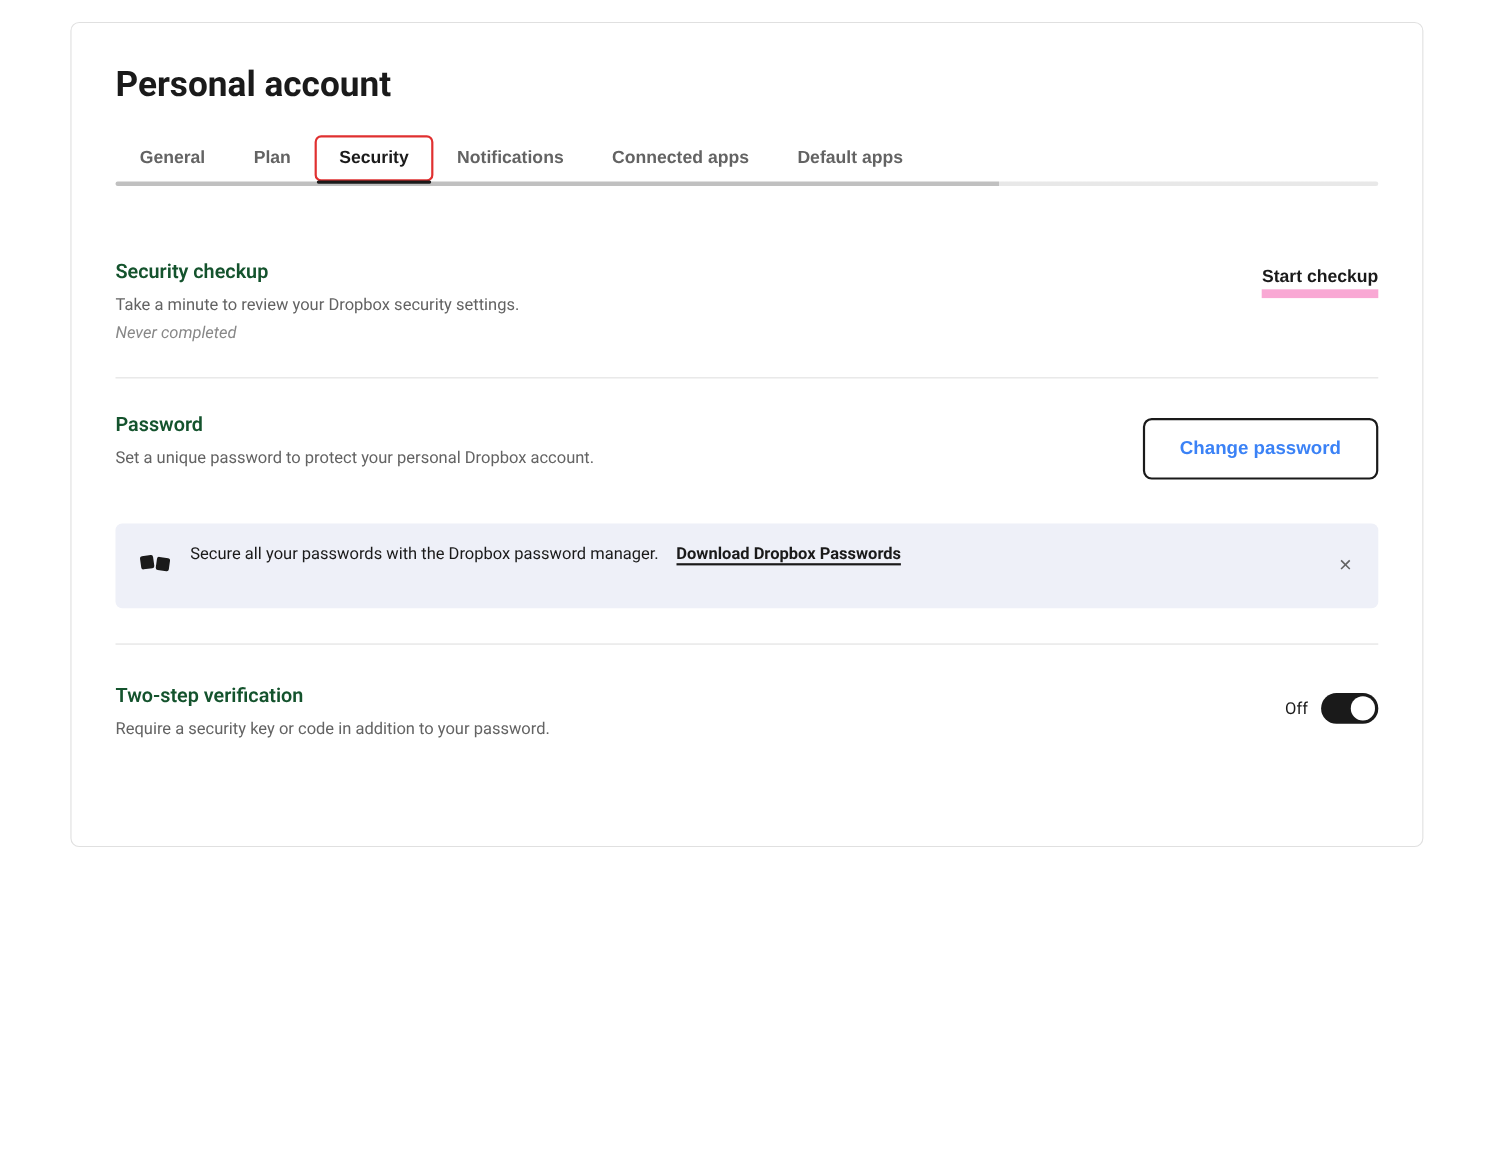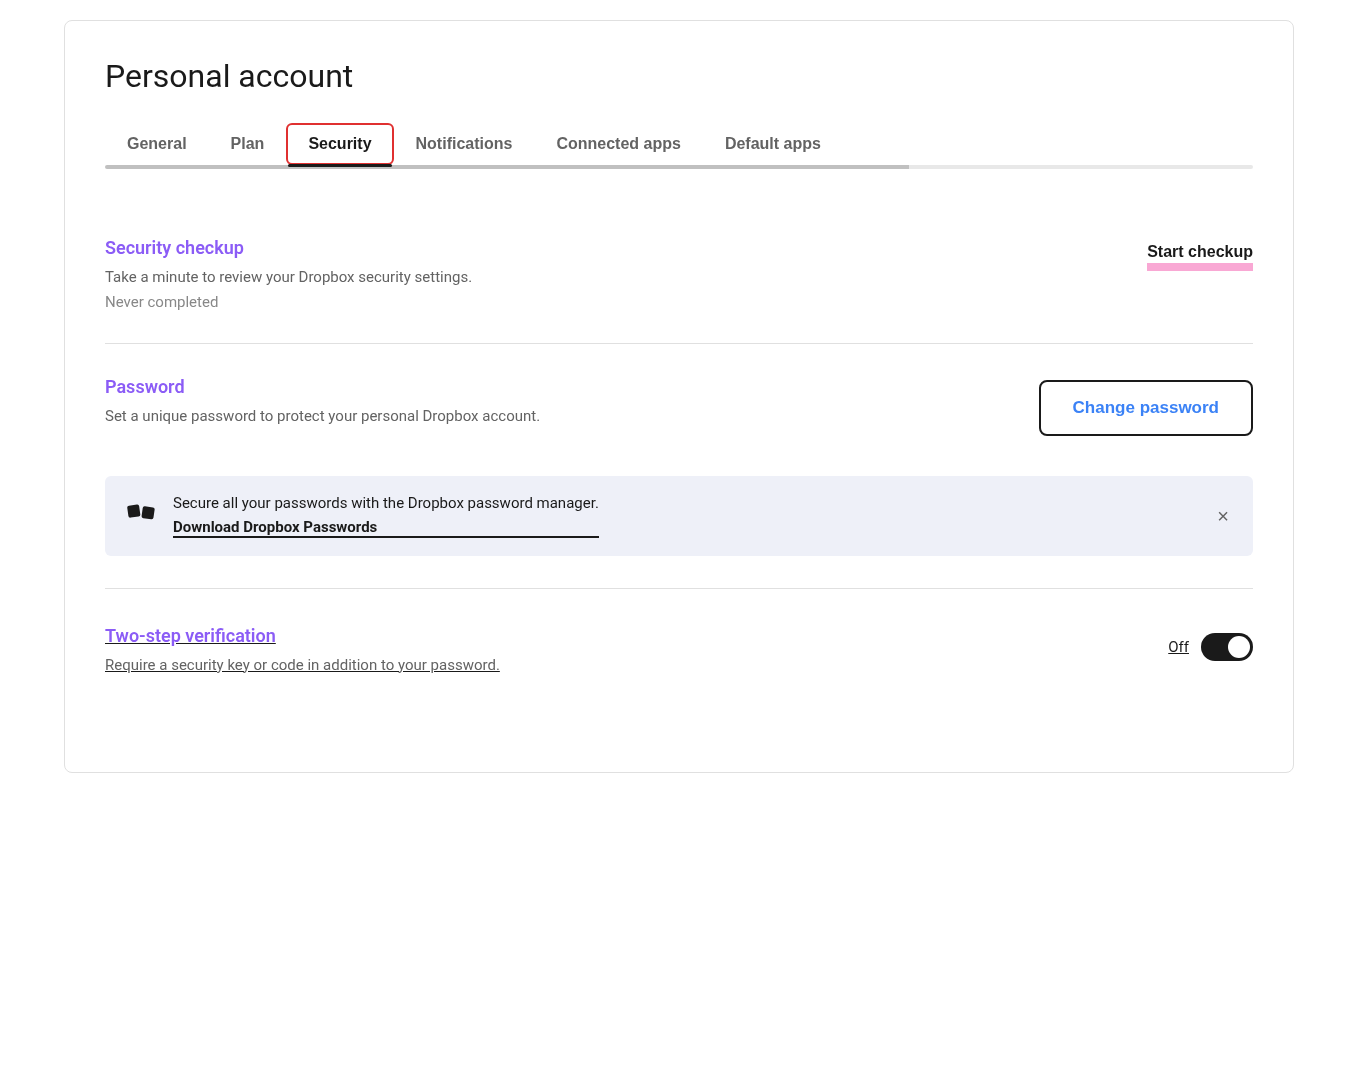--- a/index.html
+++ b/index.html
@@ -19,21 +19,21 @@
       width: 1230px;
       padding: 36px 40px 60px 40px;
       background: #fff;
       border: 1px solid #e0e0e0;
       border-radius: 8px;
       margin: 20px auto;
     }
 
     .page-title {
       font-size: 32px;
-      font-weight: 400;
+      font-weight: 700;
       color: #1a1a1a;
       margin-bottom: 28px;
     }
 
     
     .tabs-container {
       display: flex;
       border-bottom: none;
       gap: 0;
       margin-bottom: 0;
@@ -110,34 +110,35 @@
     }
 
     .section-left {
       flex: 1;
       max-width: 700px;
     }
 
     .section-title {
       font-size: 18px;
       font-weight: 600;
-      color: #8b5cf6;
+      color: #14532d;
       margin-bottom: 8px;
     }
 
     .section-desc {
       font-size: 15px;
       color: #636363;
       line-height: 1.5;
       margin-bottom: 4px;
     }
 
     .section-status {
       font-size: 15px;
       color: #888;
+      font-style: italic;
       margin-top: 4px;
     }
 
     .section-right {
       display: flex;
       align-items: center;
       padding-top: 4px;
     }
 
     
@@ -186,22 +187,22 @@
 
     .banner-icon {
       font-size: 26px;
       color: #1a1a1a;
       margin-top: 2px;
       flex-shrink: 0;
     }
 
     .banner-text-block {
       display: flex;
-      flex-direction: column;
-      gap: 6px;
+      flex-direction: row;
+      gap: 16px;
     }
 
     .banner-main-text {
       font-size: 15px;
       color: #1a1a1a;
     }
 
     .banner-link {
       font-size: 15px;
       font-weight: 700;
@@ -235,21 +236,20 @@
       padding-bottom: 20px;
       gap: 21px;
     }
 
     
     .twostep-section {
       padding: 36px 0 32px 0;
       display: flex;
       align-items: flex-start;
       justify-content: space-between;
-      text-decoration: underline;
     }
 
     
     .toggle-container {
       display: flex;
       align-items: center;
       gap: 12px;
       padding-top: 4px;
     }
 

